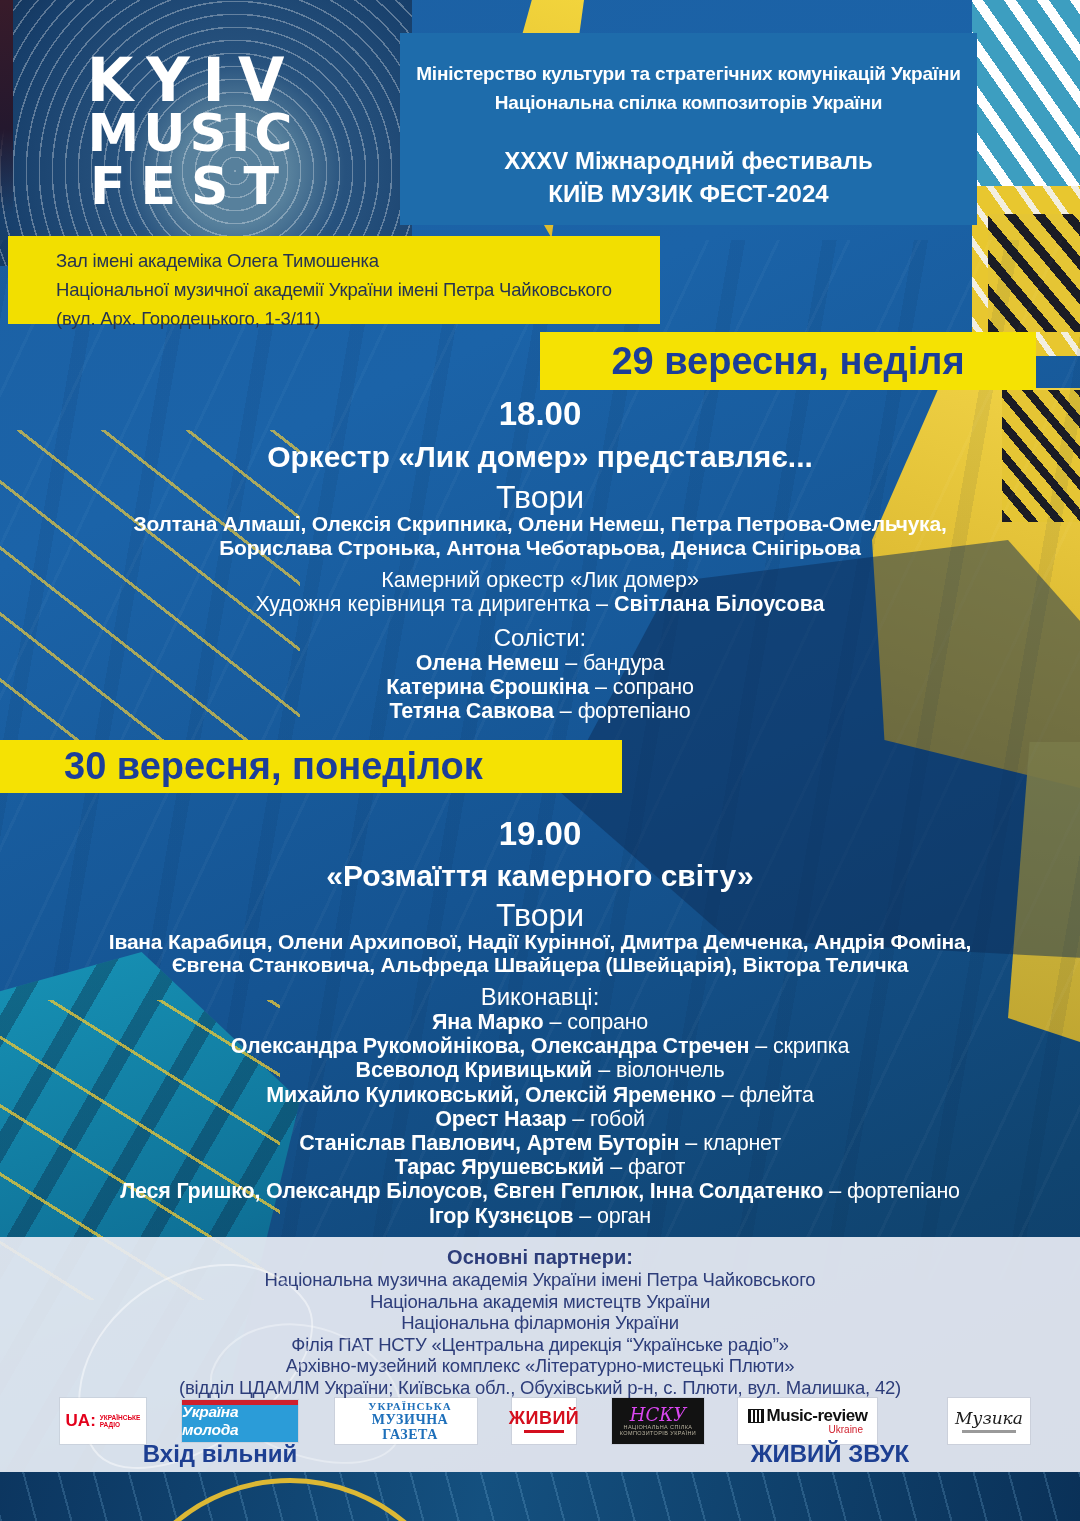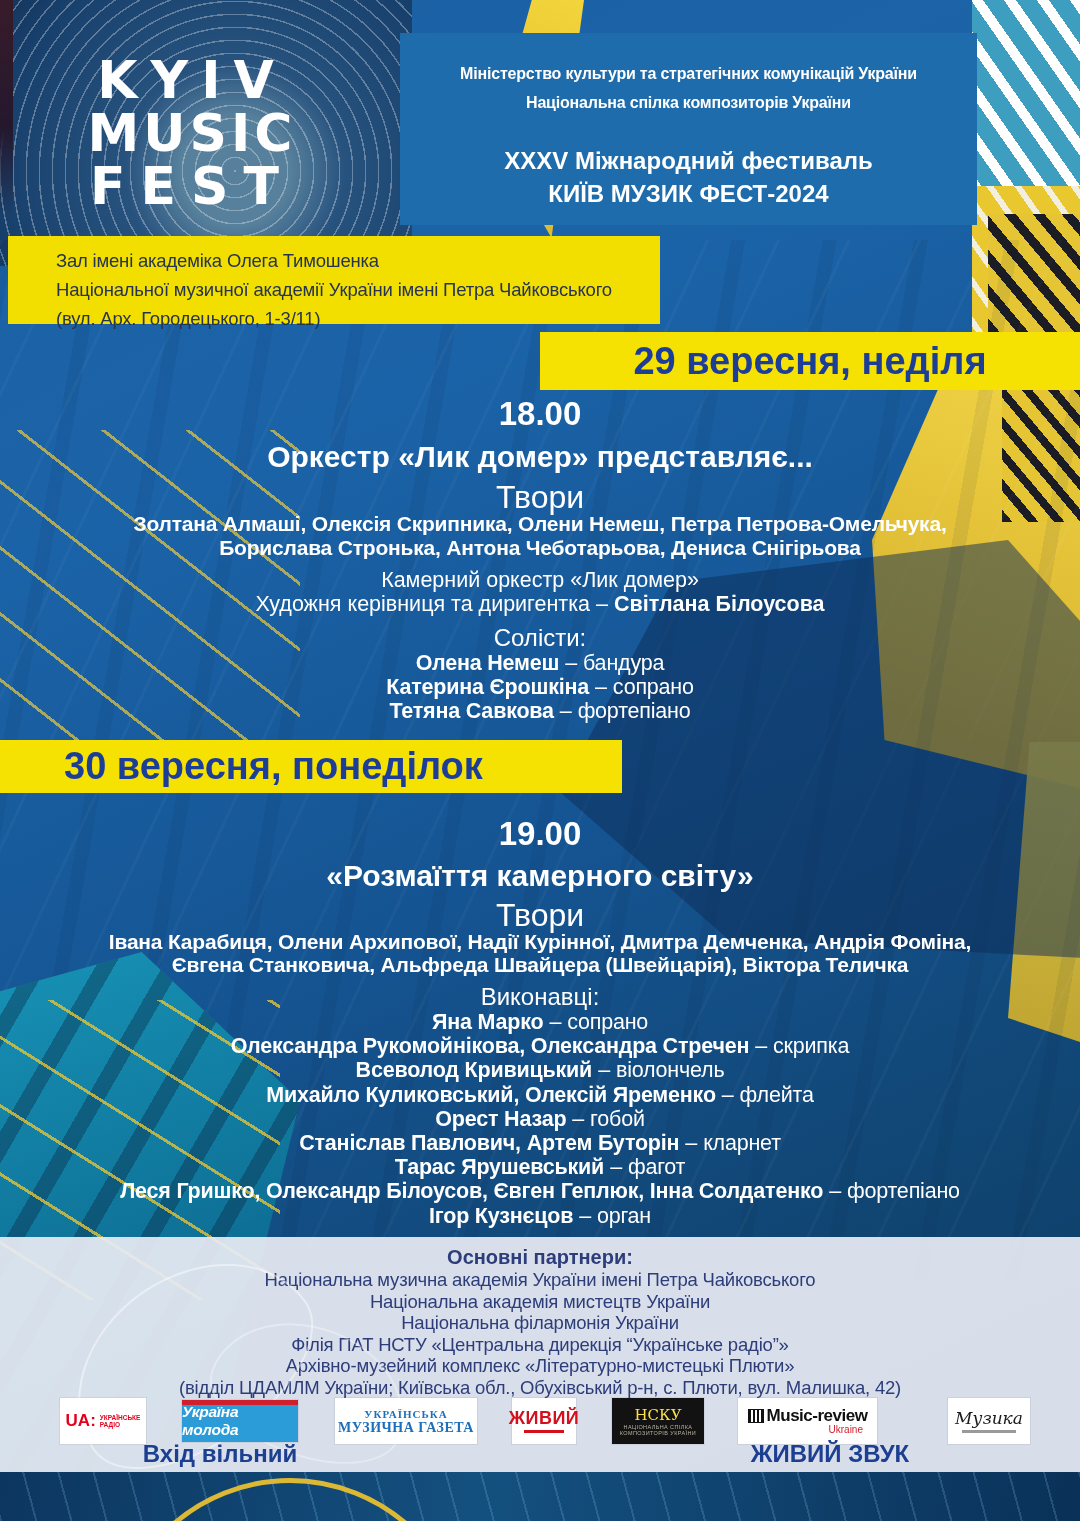--- a/index.html
+++ b/index.html
@@ -51,34 +51,34 @@
     background:repeating-linear-gradient(32deg,rgba(232,198,56,.9) 0 3px,rgba(0,0,0,0) 3px 58px);}
   .bottom-strip{left:0;top:1472px;width:1080px;height:49px;
     background:
       repeating-linear-gradient(75deg,rgba(130,190,230,.22) 0 2px,rgba(0,0,0,0) 2px 34px),
       linear-gradient(100deg,#0c3660,#14507f 45%,#0a3158);}
   .bottom-arc{left:110px;top:1478px;width:360px;height:360px;border:5px solid #dcb834;border-radius:50%;}
 
   
   .logo{left:58px;top:54px;width:268px;color:#fff;text-align:center;
     font-family:"DejaVu Sans",sans-serif;font-weight:bold;line-height:53px;}
-  .logo .l1{font-size:52px;letter-spacing:13px;}
+  .logo .l1{font-size:60px;letter-spacing:13px;}
   .logo .l2{font-size:52px;letter-spacing:4px;}
   .logo .l3{font-size:52px;letter-spacing:15px;}
   .org-box{left:400px;top:33px;width:577px;height:192px;background:#1e6cab;color:#fff;
     text-align:center;padding-top:26px;}
-  .org-box .org{font-size:16px;font-weight:bold;line-height:29px;letter-spacing:-.2px;}
+  .org-box .org{font-size:19px;font-weight:bold;line-height:29px;letter-spacing:-.2px;}
   .org-box .fest{font-size:24px;font-weight:bold;line-height:33px;}
   .org-box .gap{height:27px;}
   .venue-box{left:8px;top:236px;width:652px;height:88px;background:#f2df00;color:#263450;
     padding:10px 0 0 48px;font-size:18.5px;line-height:29px;letter-spacing:-.2px;font-weight:500;}
 
   
   .banner{background:#f5e203;color:#1c3e99;font-weight:bold;font-size:38px;}
-  .banner1{left:540px;top:332px;width:540px;height:58px;line-height:58px;text-align:center;}
+  .banner1{left:540px;top:332px;width:496px;height:58px;line-height:58px;text-align:center;}
   .banner2{left:0;top:740px;width:622px;height:53px;line-height:53px;padding-left:64px;}
 
   
   .concert{left:40px;width:1000px;text-align:center;color:#fff;}
   .c1{top:398px;}
   .c2{top:818px;}
   .time{font-size:33px;font-weight:bold;line-height:32px;margin-bottom:10px;}
   .c1 .time{margin-bottom:10px;}
   .c2 .time{margin-bottom:8px;line-height:32px;}
   .ctitle{font-size:30px;font-weight:bold;line-height:34px;margin-bottom:10px;}
@@ -108,28 +108,28 @@
   
   .plogo{top:1398px;height:46px;background:#fff;display:flex;align-items:center;justify-content:center;
     box-shadow:0 0 0 1px rgba(0,0,0,.06);}
   .ua-radio{left:60px;width:86px;}
   .ua-radio .ua{color:#e3001b;font-weight:bold;font-size:17px;margin-right:4px;}
   .ua-radio .small{color:#e3001b;font-size:6.5px;line-height:7.5px;text-align:left;font-weight:bold;}
   .um{left:182px;width:116px;height:42px;top:1400px;background:#2b9cd8;flex-direction:column;}
   .um .stripe{position:absolute;top:0;left:0;right:0;height:5px;background:#d01f2c;}
   .um .txt{color:#fff;font-weight:bold;font-style:italic;font-size:15.5px;letter-spacing:-.3px;}
   .mg{left:335px;width:142px;}
-  .mg .in{color:#1d6fba;font-weight:bold;text-align:center;font-family:"Liberation Serif",serif;}
+  .mg .in{color:#1d6fba;font-weight:bold;text-align:center;font-family:"Liberation Serif",serif;margin-left:8px;}
   .mg .t1{font-size:11px;line-height:12px;letter-spacing:1px;}
   .mg .t2{font-size:14px;line-height:15px;letter-spacing:.5px;}
   .kyiv{left:512px;width:64px;flex-direction:column;}
   .kyiv .t{color:#d40f1e;font-weight:bold;font-size:18px;letter-spacing:.5px;line-height:19px;}
   .kyiv .bar{width:40px;height:3px;background:#d40f1e;margin-top:2px;}
   .nsku{left:612px;width:92px;background:#121212;flex-direction:column;}
-  .nsku .ab{color:#fde047;font-family:"DejaVu Serif",serif;font-size:15px;line-height:18px;}
+  .nsku .ab{color:#d946ef;font-family:"DejaVu Serif",serif;font-style:italic;font-size:18px;line-height:18px;}
   .nsku .cap{color:#b9b39f;font-size:5.5px;line-height:6.5px;letter-spacing:.4px;}
   .mr{left:738px;width:139px;flex-direction:column;align-items:center;}
   .mr .row{display:flex;align-items:center;}
   .mr .keys{width:16px;height:14px;margin-right:3px;border:1px solid #111;
     background:repeating-linear-gradient(90deg,#111 0 2px,#fff 2px 4px);}
   .mr .t{color:#111;font-weight:bold;font-size:17px;line-height:18px;letter-spacing:-.5px;}
   .mr .sub{color:#d01f2c;font-size:10px;line-height:10px;align-self:flex-end;margin-right:14px;}
   .mz{left:948px;width:82px;flex-direction:column;}
   .mz .t{color:#1c1c1c;font-family:"DejaVu Serif",serif;font-style:italic;font-size:17px;line-height:18px;}
   .mz .cap{width:54px;height:3px;background:#9a9a9a;margin-top:3px;}

